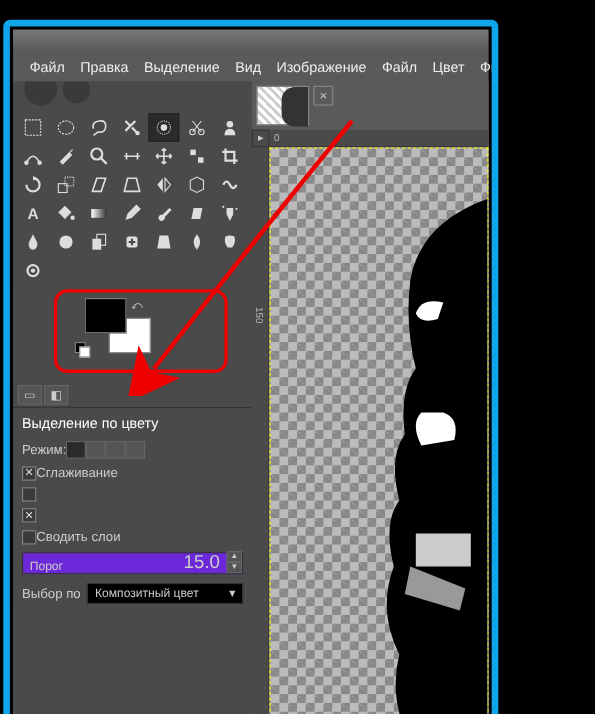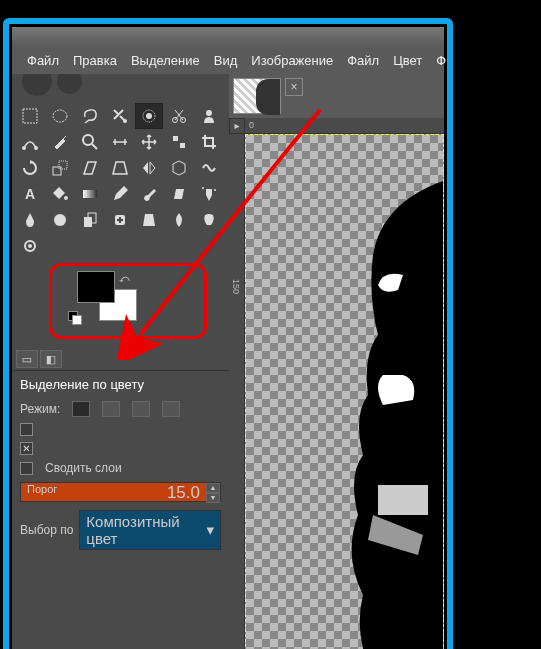--- a/index.html
+++ b/index.html
@@ -24,32 +24,32 @@
 .bg { position: absolute; left: 22px; top: 18px; width: 38px; height: 32px; background: #fff; border: 1px solid #888; z-index: 1; }
 .swap { position: absolute; left: 42px; top: 2px; font-size: 10px; color: #ccc; }
 .mini { position: absolute; left: 56px; top: 48px; width: 14px; height: 14px; }
 .mini::before { content: ''; position: absolute; left: 0; top: 0; width: 8px; height: 8px; background: #000; border: 1px solid #888; }
 .mini::after { content: ''; position: absolute; left: 4px; top: 4px; width: 8px; height: 8px; background: #fff; border: 1px solid #888; }
 .highlight { position: absolute; left: 37px; top: 0; width: 158px; height: 76px; border: 3px solid #e00; border-radius: 12px; pointer-events: none; z-index: 10; }
 .tabs { display: flex; padding: 2px 4px; background: #4a4a4a; border-bottom: 1px solid #333; }
 .tab { width: 22px; height: 18px; margin-right: 2px; background: #555; border: 1px solid #666; display: flex; align-items: center; justify-content: center; font-size: 11px; }
 .opts { padding: 4px 8px; background: #4a4a4a; }
 .opts-title { color: #ffffff; font-size: 13px; padding: 2px 0 6px; }
-.row { display: flex; align-items: center; padding: 3px 0; gap: 12px; font-size: 12px; color: #ccc; }
+.row { display: flex; align-items: center; padding: 3px 0; gap: 0; font-size: 12px; color: #ccc; }
 .chk { width: 13px; height: 13px; border: 1px solid #888; background: #3a3a3a; display: inline-flex; align-items: center; justify-content: center; font-size: 10px; color: #ddd; }
 .chk.on::before { content: '✕'; }
 .modebtn { width: 18px; height: 16px; background: #555; border: 1px solid #666; }
 .modebtn.sel { background: #2a2a2a; }
-.slider { display: flex; align-items: flex-start; background: #c2410c; border: 1px solid #333; height: 20px; margin: 4px 0; }
+.slider { display: flex; align-items: flex-end; background: #6d28d9; border: 1px solid #333; height: 20px; margin: 4px 0; }
 .slider-lbl { flex: 1; padding: 0 6px; font-size: 11px; }
 .slider-val { padding: 0 6px; font-size: 17px; }
 .slider-btns { display: flex; flex-direction: column; }
 .sbtn { width: 14px; height: 10px; background: #555; border: 1px solid #666; font-size: 7px; text-align: center; line-height: 8px; }
 .selrow { display: flex; align-items: center; gap: 6px; padding: 4px 0; }
-.selbox { flex: 1; background: #0c4a6e; border: 1px solid #333; padding: 2px 6px; font-size: 15px; display: flex; justify-content: space-between; align-items: center; }
+.selbox { flex: 1; background: #000000; border: 1px solid #333; padding: 2px 6px; font-size: 11px; display: flex; justify-content: space-between; align-items: center; }
 .right { flex: 1; display: flex; flex-direction: column; background: #5a5a5a; }
 .imgtabs { display: flex; padding: 4px; gap: 4px; background: #5a5a5a; }
 .thumb { width: 48px; height: 36px; border: 1px solid #888; background: linear-gradient(45deg, #ccc 25%, #fff 25%, #fff 50%, #ccc 50%, #ccc 75%, #fff 75%); background-size: 8px 8px; position: relative; }
 .thumb::after { content: ''; position: absolute; right: 0; top: 0; width: 24px; height: 36px; background: #333; border-radius: 12px 0 0 12px; }
 .closex { width: 18px; height: 18px; border: 1px solid #888; display: flex; align-items: center; justify-content: center; font-size: 12px; }
 .canvas-wrap { flex: 1; position: relative; background: #5a5a5a; }
 .ruler-h { position: absolute; left: 16px; right: 0; top: 0; height: 16px; background: #4a4a4a; border-bottom: 1px solid #333; font-size: 9px; color: #bbb; }
 .ruler-h span { position: absolute; top: 2px; }
 .ruler-v { position: absolute; left: 0; top: 16px; bottom: 0; width: 16px; background: #4a4a4a; border-right: 1px solid #333; font-size: 9px; color: #bbb; }
 .ruler-v span { position: absolute; left: 2px; writing-mode: vertical-rl; }
@@ -304,20 +304,24 @@
       <div class="opts">
         <div class="opts-title">Выделение по цвету</div>
         <div class="row">
           <span>Режим:</span>
           <div class="modebtn sel"></div>
           <div class="modebtn"></div>
           <div class="modebtn"></div>
           <div class="modebtn"></div>
         </div>
         <div class="row">
+          <span class="chk on"></span>
+          <span>Сглаживание</span>
+        </div>
+        <div class="row">
           <span class="chk"></span>
         </div>
         <div class="row">
           <span class="chk on"></span>
         </div>
         <div class="row">
           <span class="chk"></span>
           <span>Сводить слои</span>
         </div>
         <div class="slider">

